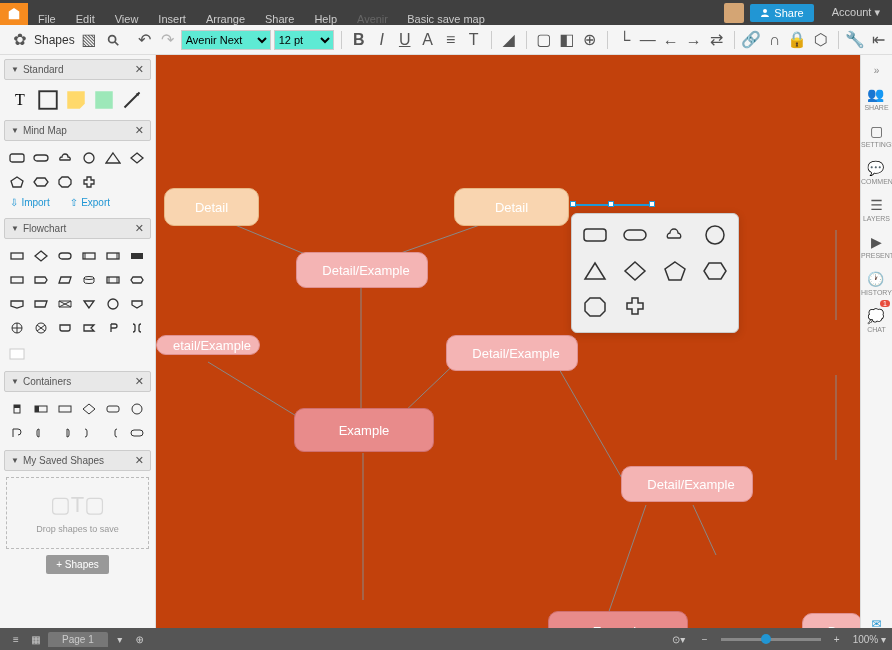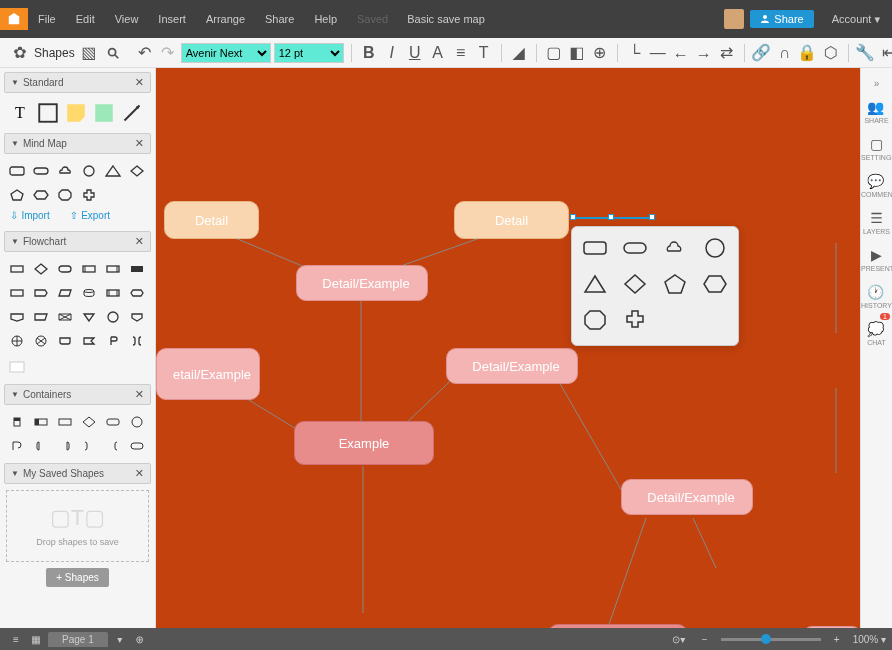--- a/index.html
+++ b/index.html
@@ -1,17 +1,17 @@
 <!DOCTYPE html>
 <html><head>
 <meta charset="utf-8">
 <style>
 * { margin:0; padding:0; box-sizing:border-box; font-family:Arial,sans-serif; }
 body { width:892px; height:650px; overflow:hidden; background:#fff; position:relative; }
-.topbar { height:38px; background:#404040; display:flex; align-items:center; color:#ccc; font-size:11px; }
+.topbar { height:25px; background:#404040; display:flex; align-items:flex-end; color:#ccc; font-size:11px; }
 .logo { width:28px; height:22px; background:#f68b1f; display:flex; align-items:center; justify-content:center; }
 .logo svg { width:14px; height:14px; }
 .menu-item { padding:0 10px; cursor:pointer; }
 .menu-item.saved { color:#666; }
 .doc-title { position:absolute; left:50%; transform:translateX(-50%); color:#ccc; font-size:11px; }
 .top-right { margin-left:auto; display:flex; align-items:center; height:100%; }
 .avatar { width:20px; height:20px; background:#d4a574; border-radius:2px; margin-right:6px; }
 .share-btn { background:#2196d4; color:#fff; padding:3px 10px; border-radius:2px; font-size:11px; display:flex; align-items:center; gap:4px; margin-right:6px; cursor:pointer; }
 .account { padding:0 12px; color:#ccc; font-size:11px; cursor:pointer; }
 .toolbar { height:30px; background:#f5f5f5; border-bottom:1px solid #ddd; display:flex; align-items:center; padding:0 4px; }
@@ -71,21 +71,21 @@
         <path fill="#fff" d="M2 5 L8 1 L14 5 L14 14 L2 14 Z"></path>
       </svg>
     </div>
   <span class="menu-item">File</span>
   <span class="menu-item">Edit</span>
   <span class="menu-item">View</span>
   <span class="menu-item">Insert</span>
   <span class="menu-item">Arrange</span>
   <span class="menu-item">Share</span>
   <span class="menu-item">Help</span>
-  <span class="menu-item saved">Saved</span>
+  <span class="menu-item saved">Avenir</span>
   <span class="doc-title">Basic save map</span>
   <div class="top-right">
     <div class="avatar"></div>
     <div class="share-btn">
         <svg width="10" height="10" viewBox="0 0 10 10">
           <path fill="#fff" d="M5 1a2 2 0 100 4 2 2 0 000-4zM1 9c0-1.5 2-2.5 4-2.5s4 1 4 2.5H1z"></path>
         </svg>
         <span>Share</span>
       </div>
     <span class="account">Account ▾</span>
@@ -101,21 +101,21 @@
         <svg width="14" height="14" viewBox="0 0 16 16">
           <circle cx="7" cy="7" r="4" fill="none" stroke="#555" stroke-width="2"></circle>
           <line x1="10" y1="10" x2="14" y2="14" stroke="#555" stroke-width="2"></line>
         </svg>
       </span>
   </div>
   <div class="main-toolbar">
     <span class="tb-icon">↶</span>
     <span class="tb-icon" style="opacity:.4">↷</span>
     <select class="sel" style="width:90px"><option>Avenir Next</option></select>
-    <select class="sel" style="width:70px"><option>12 pt</option></select>
+    <select class="sel" style="width:60px"><option>12 pt</option></select>
     <span class="sep"></span>
     <span class="tb-icon">
         <b>B</b>
       </span>
     <span class="tb-icon">
         <i>I</i>
       </span>
     <span class="tb-icon">
         <u>U</u>
       </span>
@@ -478,21 +478,21 @@
       <line x1="450" y1="565" x2="490" y2="450" stroke="#888"></line>
       <line x1="537" y1="450" x2="560" y2="500" stroke="#888"></line>
       <line x1="467" y1="425" x2="395" y2="300" stroke="#888"></line>
       <line x1="680" y1="405" x2="680" y2="320" stroke="#888"></line>
       <line x1="680" y1="265" x2="680" y2="175" stroke="#888"></line>
     </svg>
 
     <div class="node n-detail" style="left:8px;top:133px;width:95px;height:38px">Detail</div>
     <div class="node n-detail" style="left:298px;top:133px;width:115px;height:38px">Detail</div>
     <div class="node n-de" style="left:140px;top:197px;width:132px;height:36px">Detail/Example</div>
-    <div class="node n-de" style="left:0px;top:280px;width:104px;height:52px">etail/Example</div>
+    <div class="node n-de" style="left:0px;top:280px;width:104px;height:20px">etail/Example</div>
     <div class="node n-de" style="left:290px;top:280px;width:132px;height:36px">Detail/Example</div>
     <div class="node n-ex" style="left:138px;top:353px;width:140px;height:44px">Example</div>
     <div class="node n-de" style="left:465px;top:411px;width:132px;height:36px">Detail/Example</div>
     <div class="node n-ex" style="left:392px;top:556px;width:140px;height:40px">Example</div>
     <div class="node n-de" style="left:646px;top:558px;width:60px;height:36px">De</div>
 
     <div style="position:absolute;left:417px;top:149px;width:80px;height:2px;background:#2196d4"></div>
     <div class="sel-handle" style="left:414px;top:146px"></div>
     <div class="sel-handle" style="left:452px;top:146px"></div>
     <div class="sel-handle" style="left:493px;top:146px"></div>

